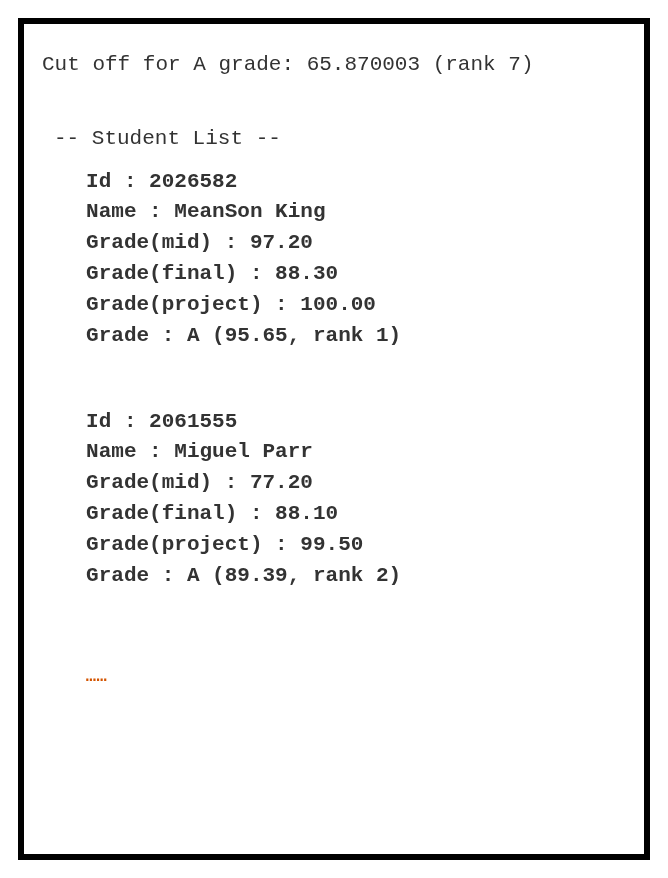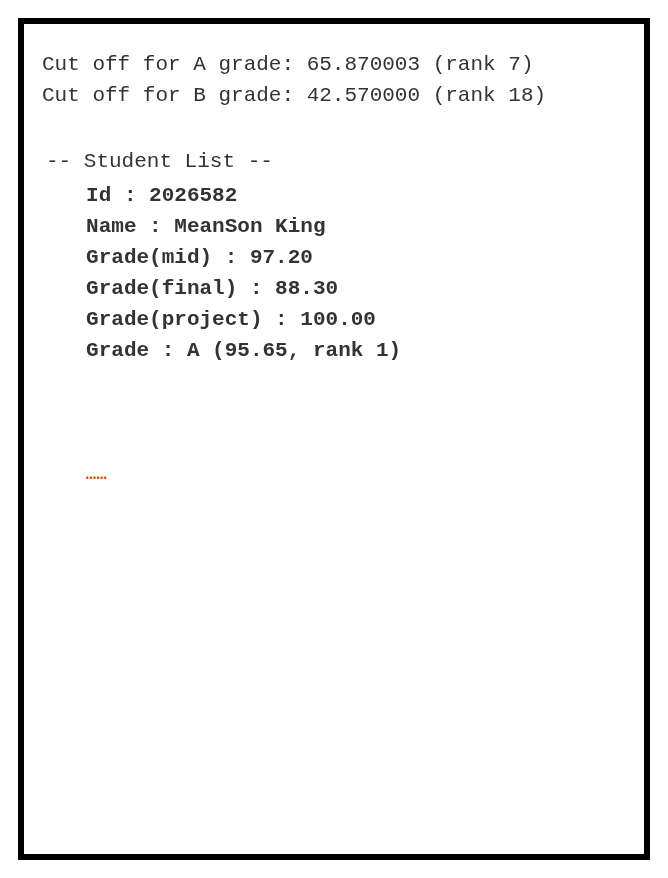--- a/index.html
+++ b/index.html
@@ -17,21 +17,21 @@
     }
     .frame {
       border: 6px solid #000;
       padding: 26px 22px 20px 18px;
       width: 632px;
       height: 842px;
     }
     pre {
       font-family: Consolas, "Courier New", monospace;
       white-space: pre;
-      margin: 4px;
+      margin: 12px;
     }
     .ellipsis {
       color: #d35400;
       font-weight: bold;
       margin-left: 4.3ch;
       font-size: 17px;
       letter-spacing: 0.5px;
     }
     .student-block {
       margin-left: 3.5ch;
@@ -43,33 +43,38 @@
     .header-line {
       margin: 0;
     }
   </style>
 </head>
 <body>
 
 <div class="frame">
 
   <pre class="header-line">Cut off for A grade: 65.870003 (rank 7)</pre>
-  <pre class="header-line">Cut off for B grade: 42.570000 (rank 18)</pre>
 
   <div class="blank-line"></div>
 
   <pre>-- Student List --</pre>
 
   <div id="students-container">
       <pre class="student-block">Id : 2026582
 Name : MeanSon King
 Grade(mid) : 97.20
 Grade(final) : 88.30
 Grade(project) : 100.00
 Grade : A (95.65, rank 1)</pre>
       <div class="blank-line"></div>
+      <pre class="student-block">Id : 2061555
+Name : Miguel Parr
+Grade(mid) : 77.20
+Grade(final) : 88.10
+Grade(project) : 99.50
+Grade : A (89.39, rank 2)</pre>
       <div class="blank-line"></div>
       <div class="blank-line"></div>
     </div>
 
   <div class="ellipsis">……</div>
 
 </div>
 
 </body></html>

